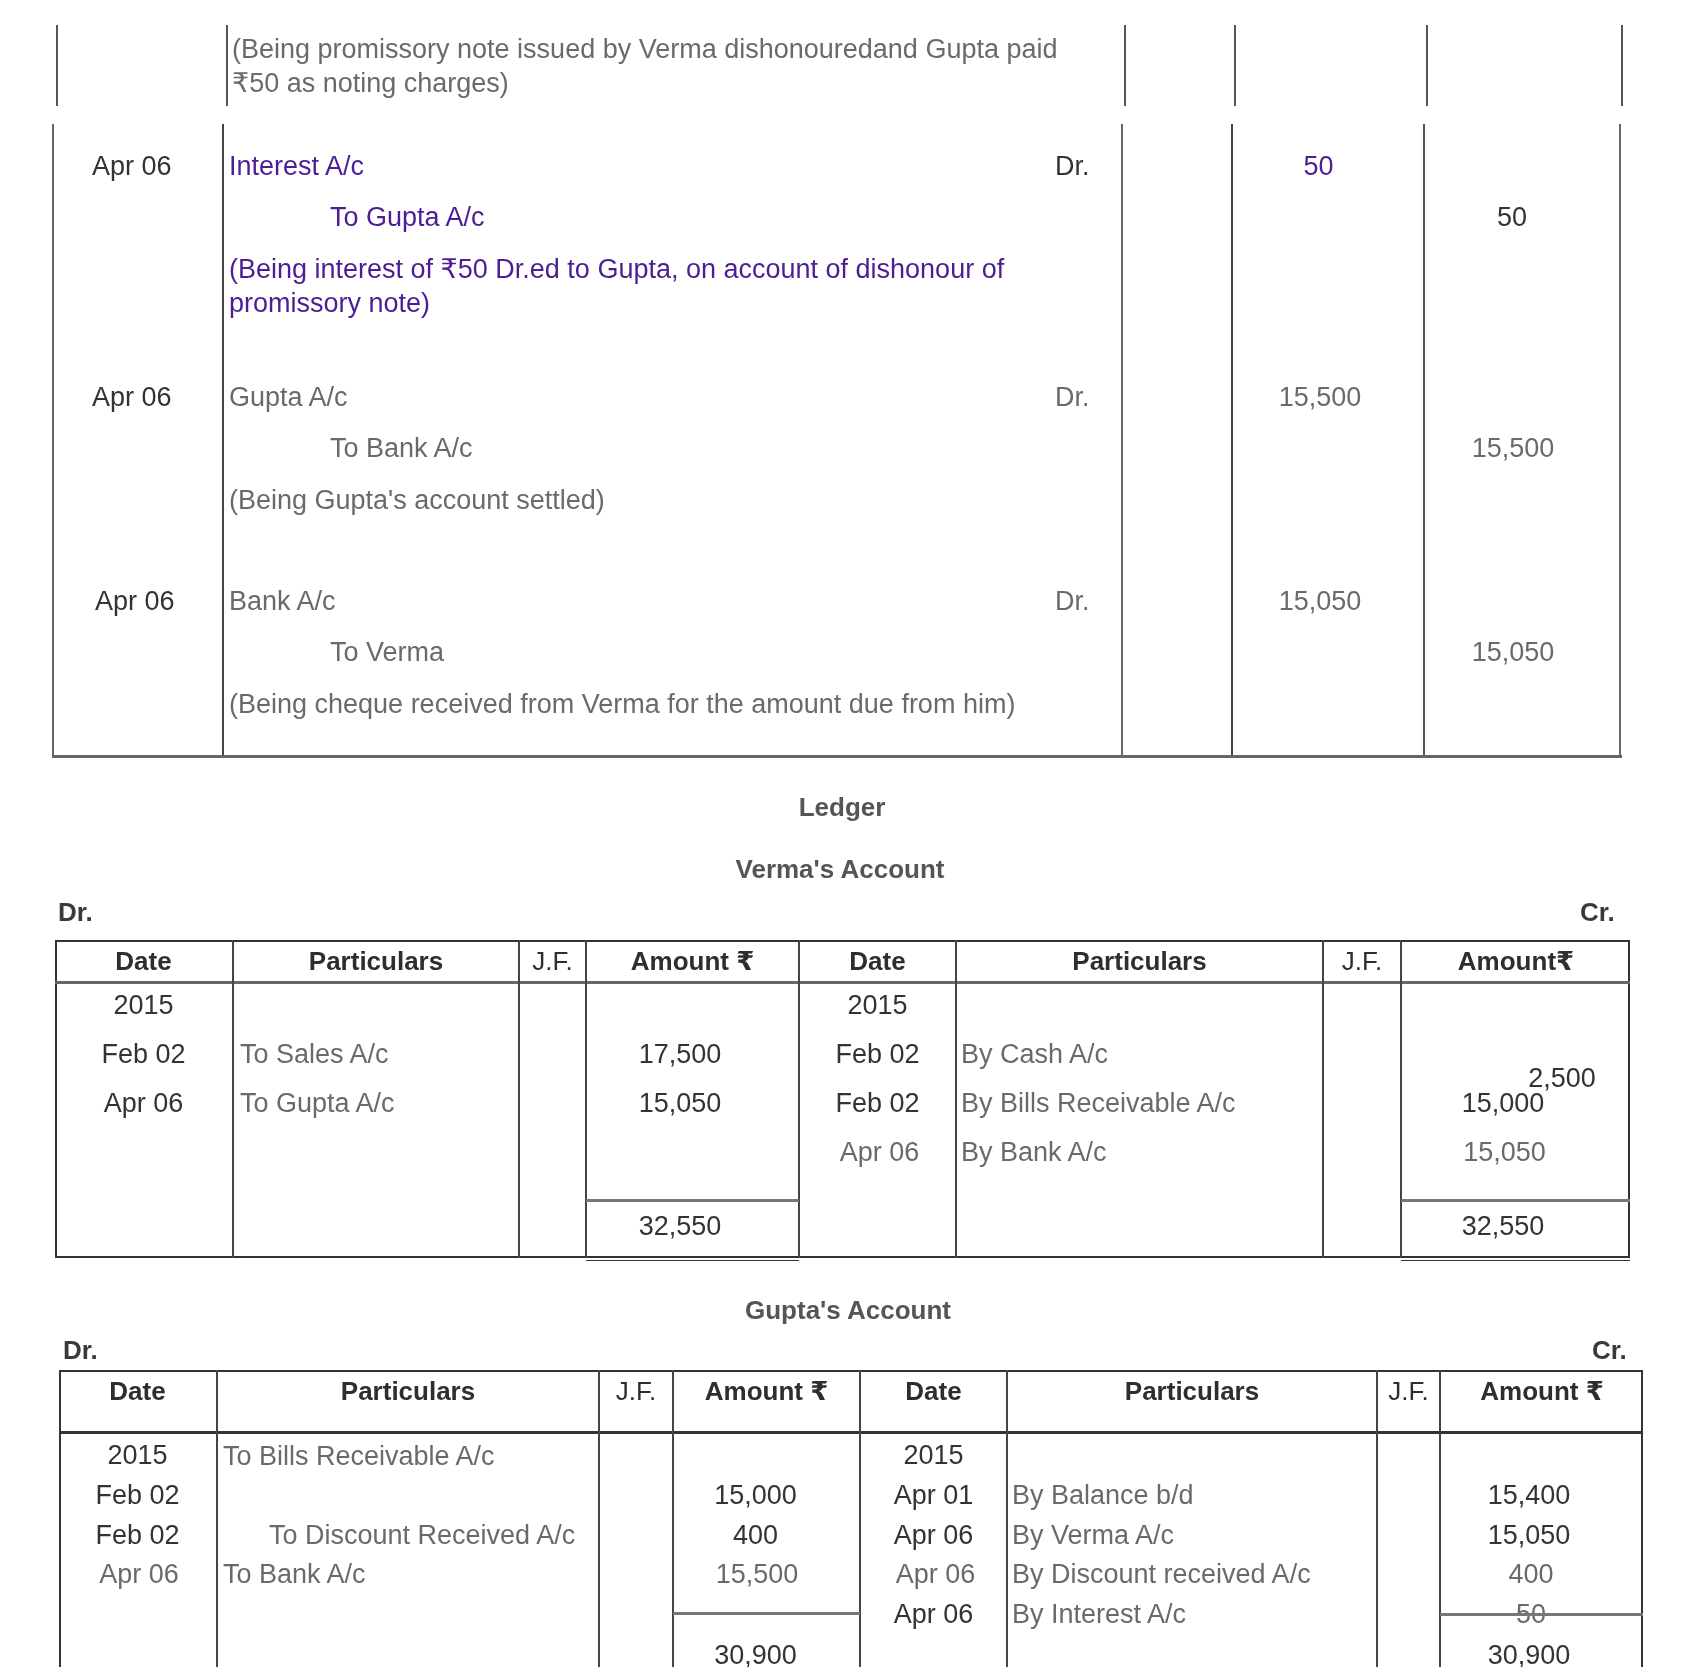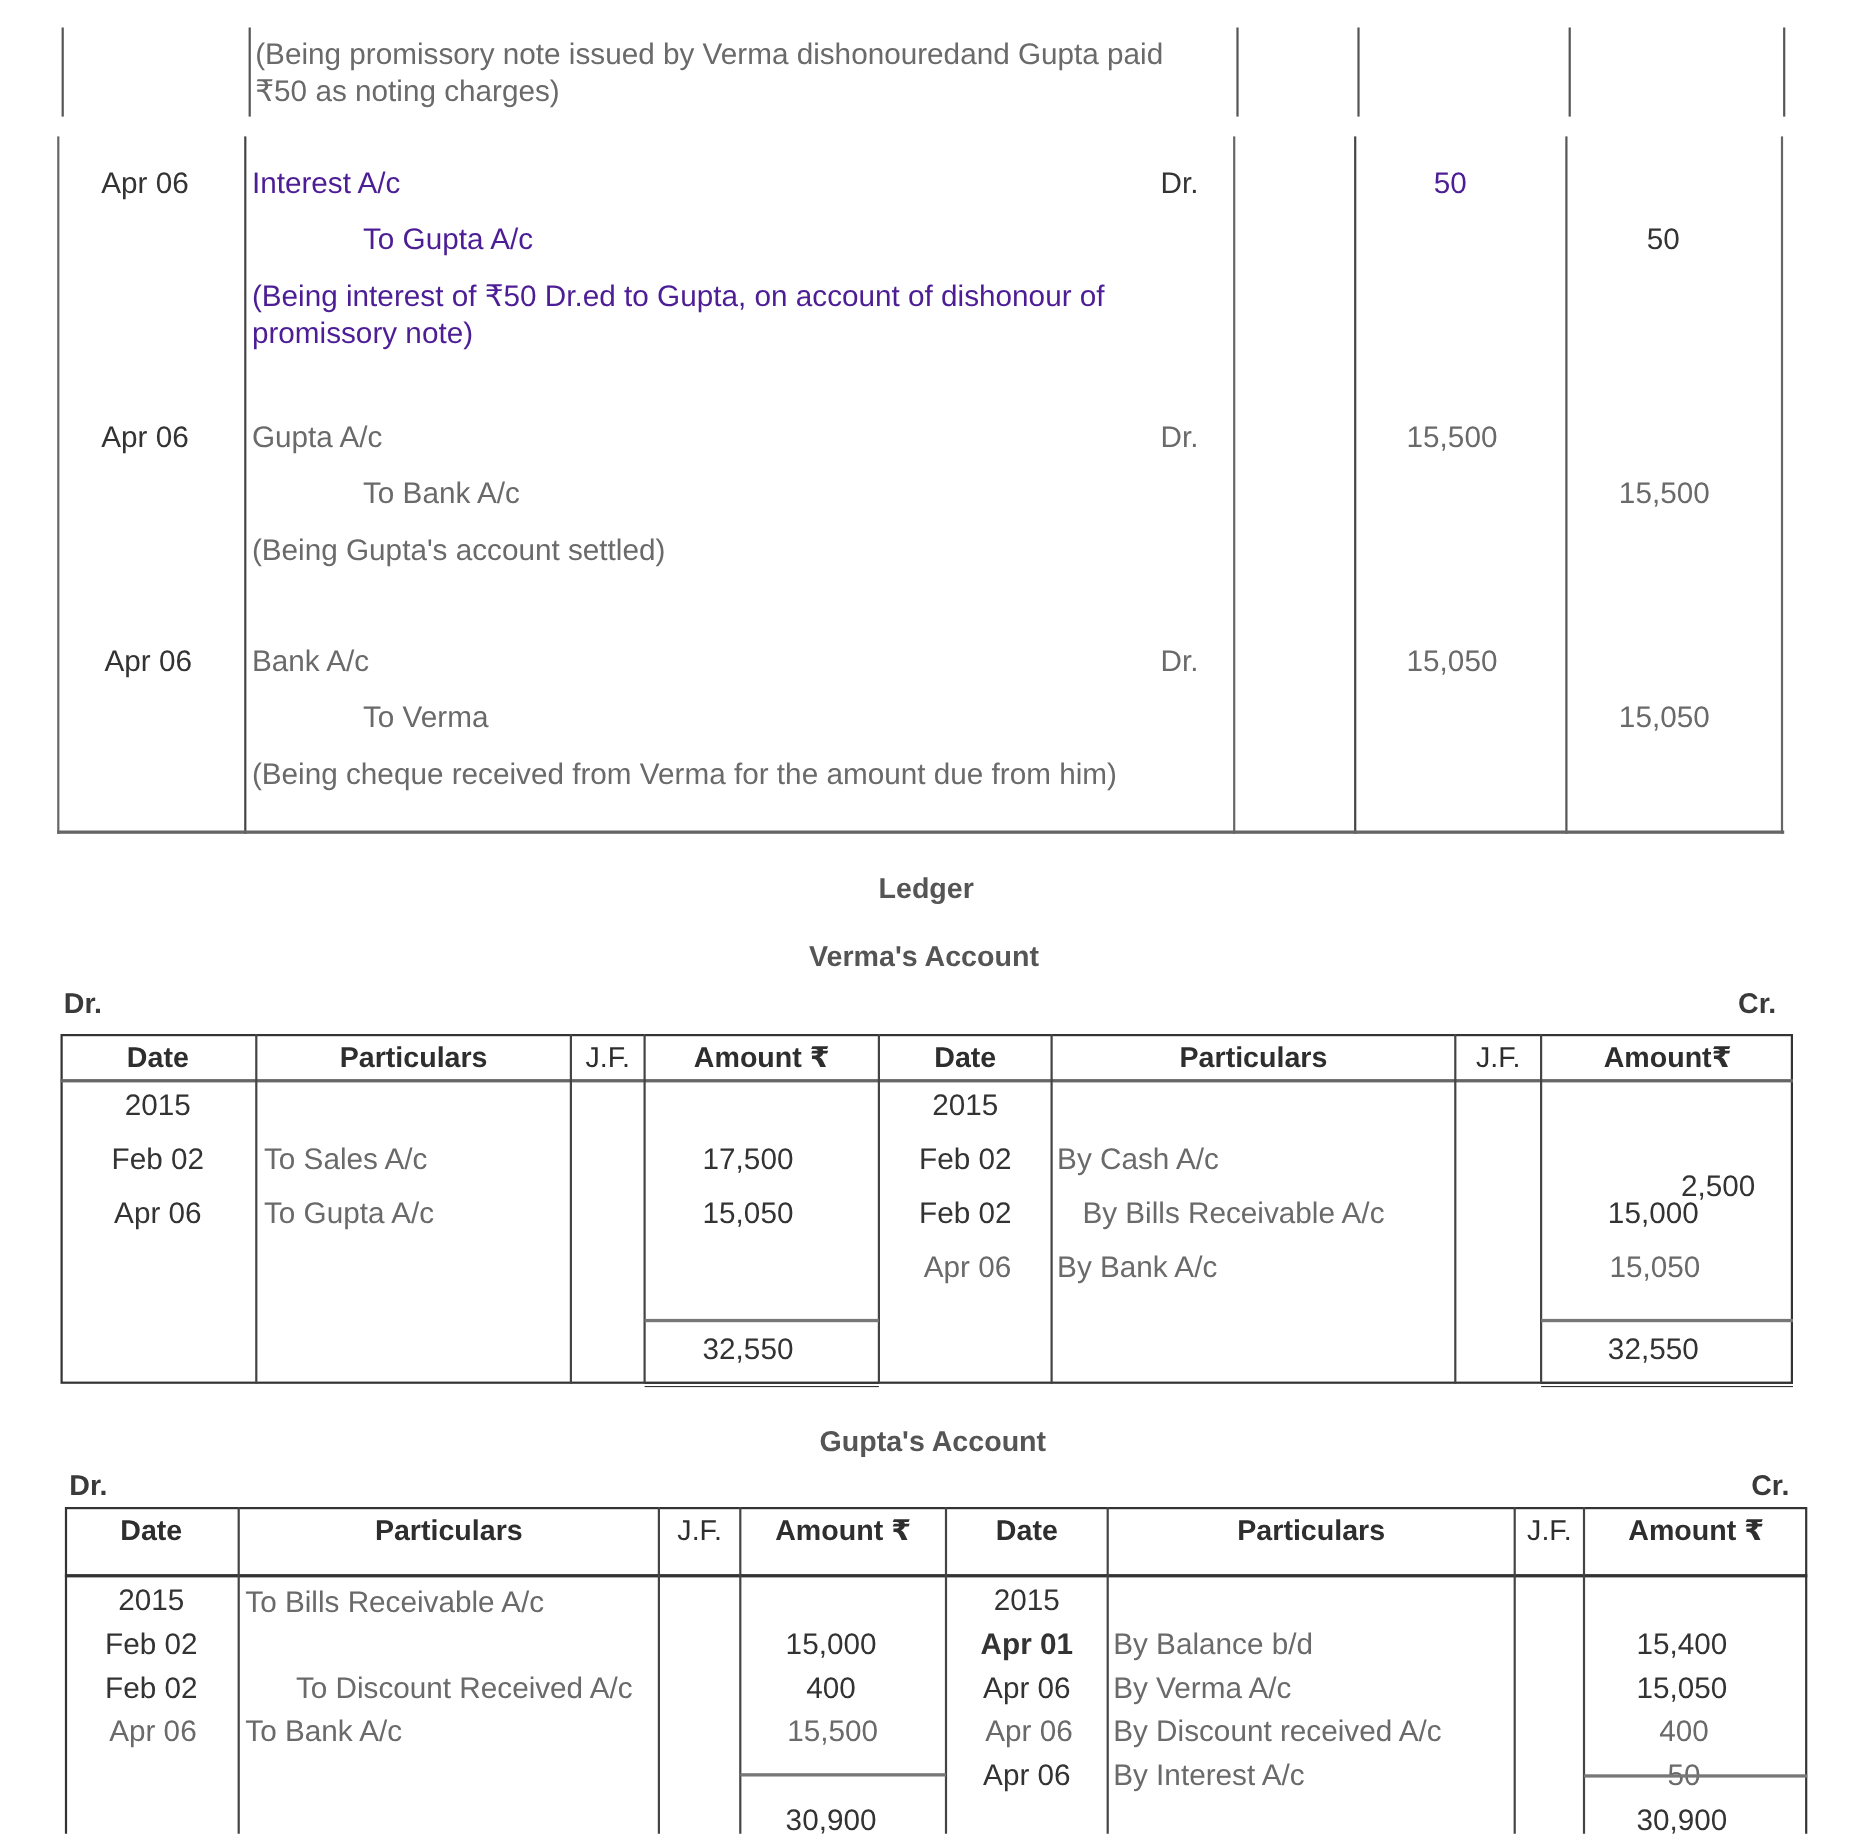--- a/index.html
+++ b/index.html
@@ -117,21 +117,21 @@
     <div class="t dark right" style="left:590px; top:1087px; width:180px;">15,050</div>
   </div>
 
   <div>
     <div class="t dark center" style="left:800px; top:1038px; width:155px;">Feb 02</div>
     <div class="t light" style="left:961px; top:1038px;">By Cash A/c</div>
     <div class="t dark right" style="left:1464px; top:1038px; width:196px;margin-top:24px;">2,500</div>
   </div>
   <div>
     <div class="t dark center" style="left:800px; top:1087px; width:155px;">Feb 02</div>
-    <div class="t light" style="left:961px; top:1087px;margin-left:23px;">By Bills Receivable A/c</div>
+    <div class="t light" style="left:961px; top:1087px;">By Bills Receivable A/c</div>
     <div class="t dark right" style="left:1405px; top:1087px; width:196px;">15,000</div>
   </div>
   <div>
     <div class="t light center" style="left:802px; top:1136px; width:155px;">Apr 06</div>
     <div class="t light" style="left:961px; top:1136px;">By Bank A/c</div>
     <div class="t light right" style="left:1405px; top:1136px; width:199px;">15,050</div>
   </div>
 
   <div class="total-box" style="left:586px; top:1199px; width:213px; height:62px;"></div>
   <div class="t bold right" style="left:590px; top:1210px; width:180px; font-weight:normal; color:#333;">32,550</div>
@@ -176,21 +176,21 @@
     <div class="t light" style="left:223px; top:1519px;margin-left:46px;">To Discount Received A/c</div>
     <div class="t dark right" style="left:680px; top:1519px; width:151px;">400</div>
   </div>
   <div>
     <div class="t light center" style="left:59px; top:1558px; width:160px;">Apr 06</div>
     <div class="t light" style="left:223px; top:1558px;">To Bank A/c</div>
     <div class="t light right" style="left:680px; top:1558px; width:154px;">15,500</div>
   </div>
 
   <div>
-    <div class="t dark center" style="left:861px; top:1479px; width:145px;font-weight:bold;">Apr 01</div>
+    <div class="t dark center" style="left:861px; top:1479px; width:145px;">Apr 01</div>
     <div class="t light" style="left:1012px; top:1479px;">By Balance b/d</div>
     <div class="t dark right" style="left:1445px; top:1479px; width:168px;">15,400</div>
   </div>
   <div>
     <div class="t dark center" style="left:861px; top:1519px; width:145px;">Apr 06</div>
     <div class="t light" style="left:1012px; top:1519px;">By Verma A/c</div>
     <div class="t dark right" style="left:1445px; top:1519px; width:168px;">15,050</div>
   </div>
   <div>
     <div class="t light center" style="left:863px; top:1558px; width:145px;">Apr 06</div>

